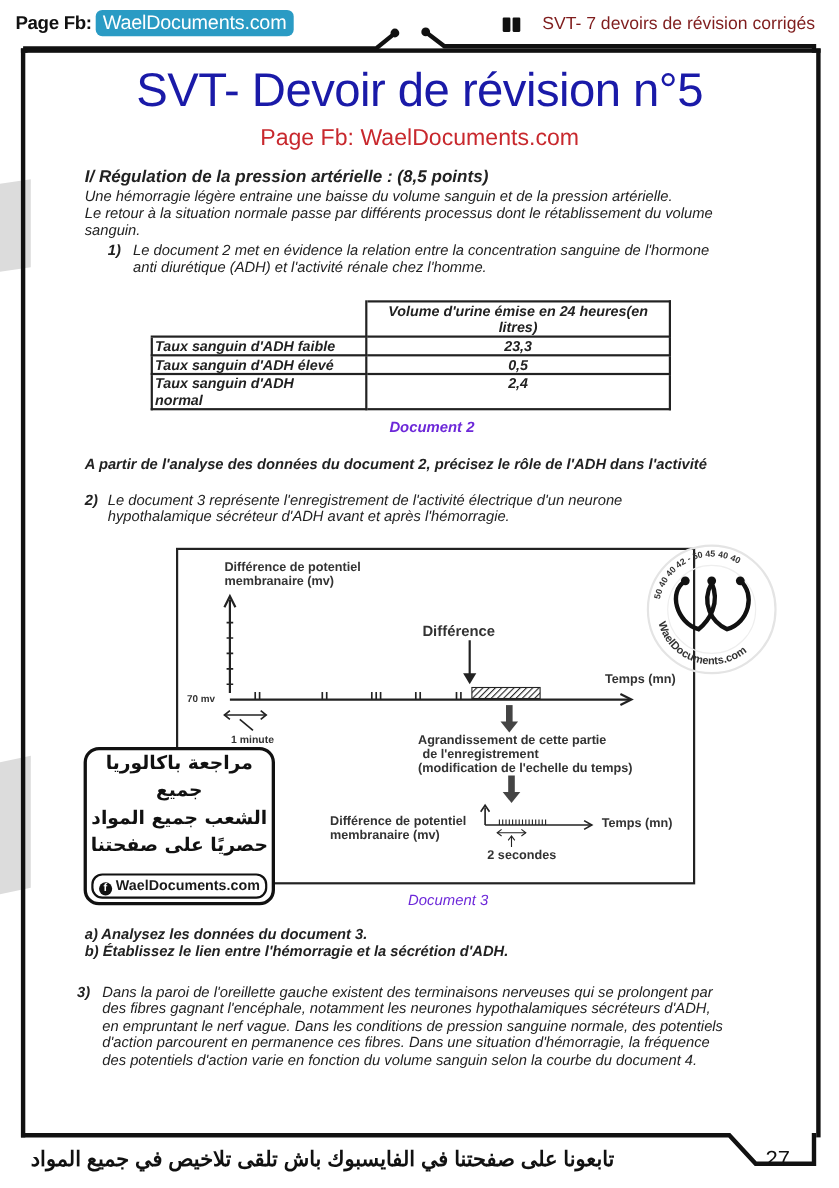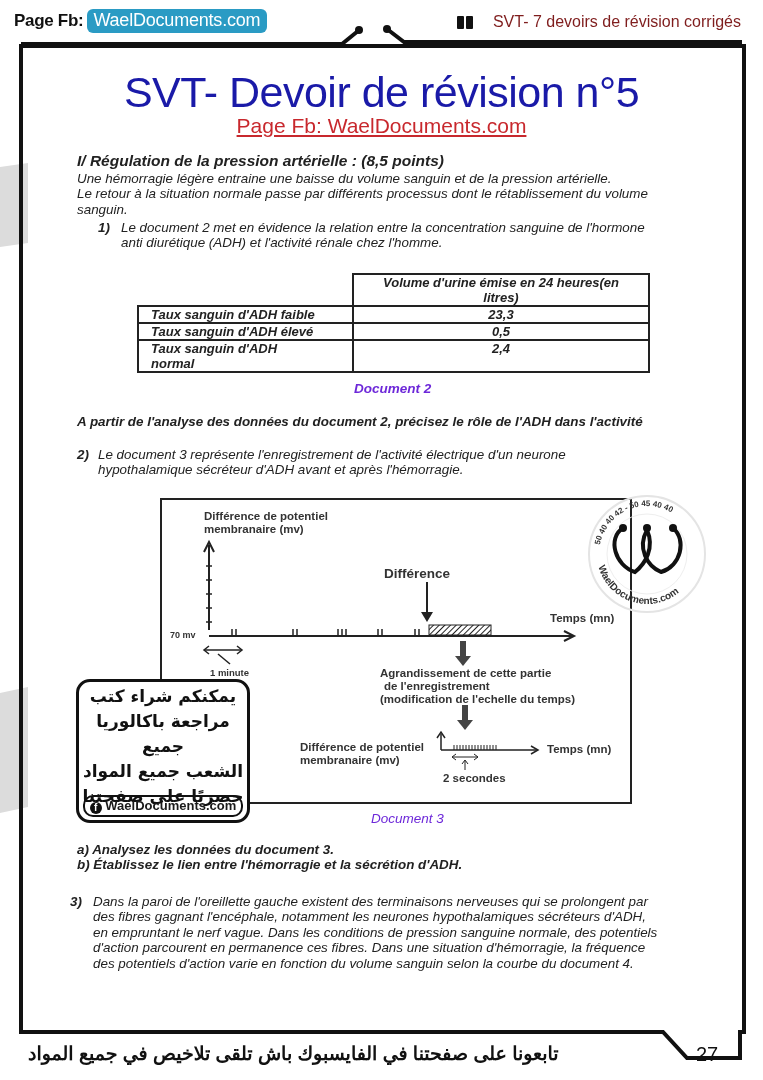--- a/index.html
+++ b/index.html
@@ -14,29 +14,29 @@
     .hdr-right { position: absolute; right: 22px; top: 13px; display: flex; align-items: center; gap: 20px; font-size: 16px; color: #7f1d1d; }
     .book-icon { display: inline-block; width: 16px; height: 13px; position: relative; }
     .book-icon::before, .book-icon::after { content: ""; position: absolute; top: 0; width: 7px; height: 13px; background: #111; border-radius: 1px; }
     .book-icon::before { left: 0; } .book-icon::after { right: 0; }
     .connector { position: absolute; top: 0; left: 0; }
     
     .frame { position: absolute; left: 19px; top: 44px; width: 719px; height: 986px; border-left: 4px solid #111; border-right: 4px solid #111; border-top: 4px solid #111; }
     .frame-bottom { position: absolute; left: 19px; top: 1030px; }
     .gshape { position: absolute; background: #dcdcdc; }
     
-    .title { position: absolute; top: 68px; left: 0; width: 763px; text-align: center; font-size: 43px; color: #1a1aa8; letter-spacing: -0.5px; }
-    .subtitle { position: absolute; top: 114px; left: 0; width: 763px; text-align: center; font-size: 21px; color: #c8282d; text-decoration: underline; }
+    .title { position: absolute; top: 58px; left: 0; width: 763px; text-align: center; font-size: 43px; color: #1a1aa8; letter-spacing: -0.5px; }
+    .subtitle { position: absolute; top: 114px; left: 0; width: 763px; text-align: center; font-size: 21px; color: #c8282d; }
     
     .txt { position: absolute; font-style: italic; font-size: 13.4px; line-height: 15.4px; color: #222; }
     .sec-title { position: absolute; left: 77px; top: 152px; font-weight: bold; font-style: italic; font-size: 15.5px; color: #222; }
     .bold { font-weight: bold; }
     
     table.doc2 { position: absolute; left: 137px; top: 273px; border-collapse: collapse; font-style: italic; font-weight: bold; font-size: 13px; color: #222; }
-    table.doc2 td { border: 2px solid #222; padding: 0 12px; line-height: 15px; }
+    table.doc2 td { border: 2px solid #222; padding: 0 2px; line-height: 15px; }
     table.doc2 td.empty { border: none; border-bottom: 2px solid #222; border-right: 2px solid #222; }
     table.doc2 td.val { text-align: center; }
     .caption { position: absolute; font-weight: bold; font-style: italic; font-size: 13.5px; color: #6d28d9; }
     
     .diag { position: absolute; left: 160px; top: 498px; width: 468px; height: 302px; border: 2px solid #222; }
     .dlbl { position: absolute; font-size: 11.5px; font-weight: bold; color: #333; line-height: 13px; }
     
     .promo { position: absolute; left: 76px; top: 679px; width: 168px; height: 138px; border: 3px solid #111; border-radius: 14px; background: #fff; text-align: center; direction: rtl; }
     .promo .ar { font-weight: bold; font-size: 17px; line-height: 25px; color: #111; font-family: "DejaVu Sans", sans-serif; }
     .promo .site { position: absolute; bottom: 3px; left: 4px; right: 4px; border: 2px solid #111; border-radius: 10px; font-size: 13px; font-weight: bold; direction: ltr; padding: 1px 0; }
@@ -222,21 +222,20 @@
   <div class="dlbl" style="left:138px;top:241px;">
     <div>Différence de potentiel</div>
     <div>membranaire (mv)</div>
   </div>
   <div class="dlbl" style="left:385px;top:243px;">Temps (mn)</div>
   <div class="dlbl" style="left:281px;top:272px;">2 secondes</div>
 </div>
 <div class="caption" style="left:371px;top:811px;font-weight:normal;">Document 3</div>
 
 <div class="promo">
-  <div class="ar" style="margin-top:2px;">يمكنكم شراء كتب</div>
   <div class="ar">مراجعة باكالوريا جميع</div>
   <div class="ar">الشعب جميع المواد</div>
   <div class="ar">حصريًا على صفحتنا</div>
   <div class="site">
     <span class="fb-icon">f</span>
     <span>WaelDocuments.com</span>
   </div>
 </div>
 
 <svg class="stamp" width="130" height="130">

